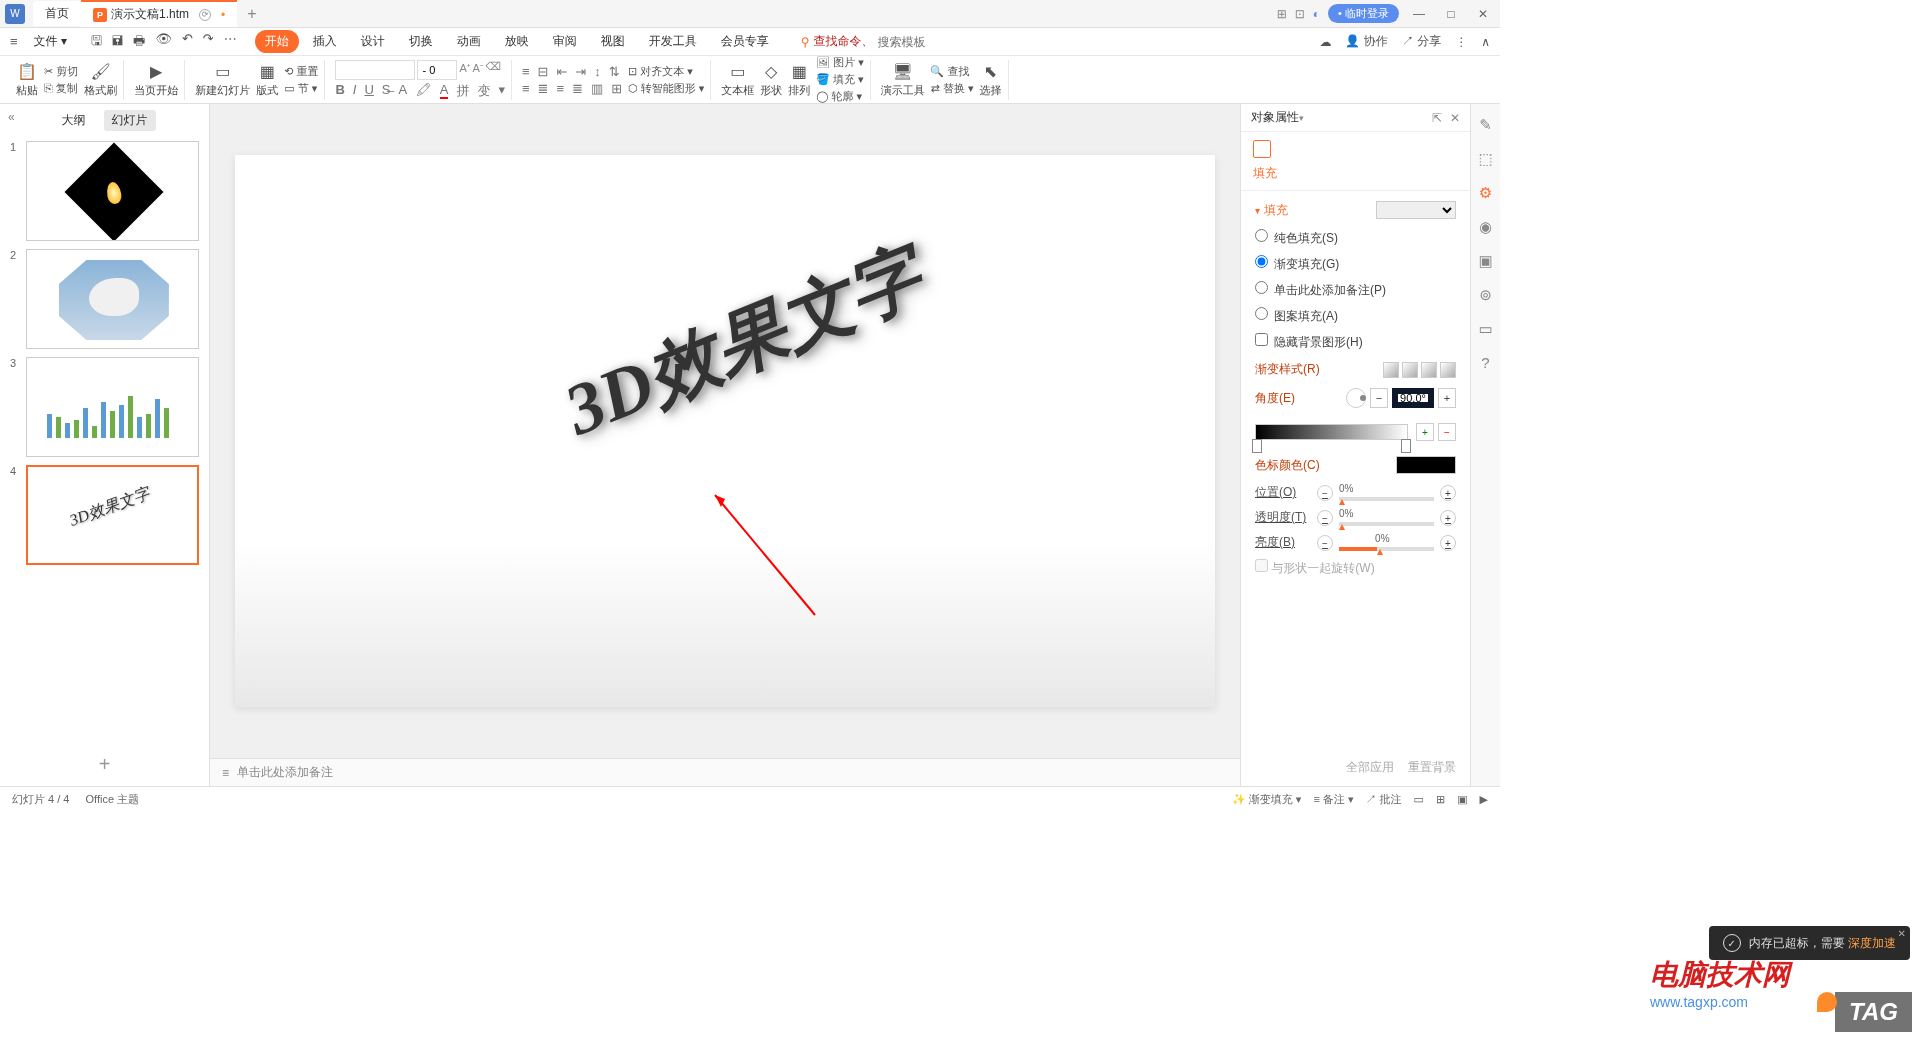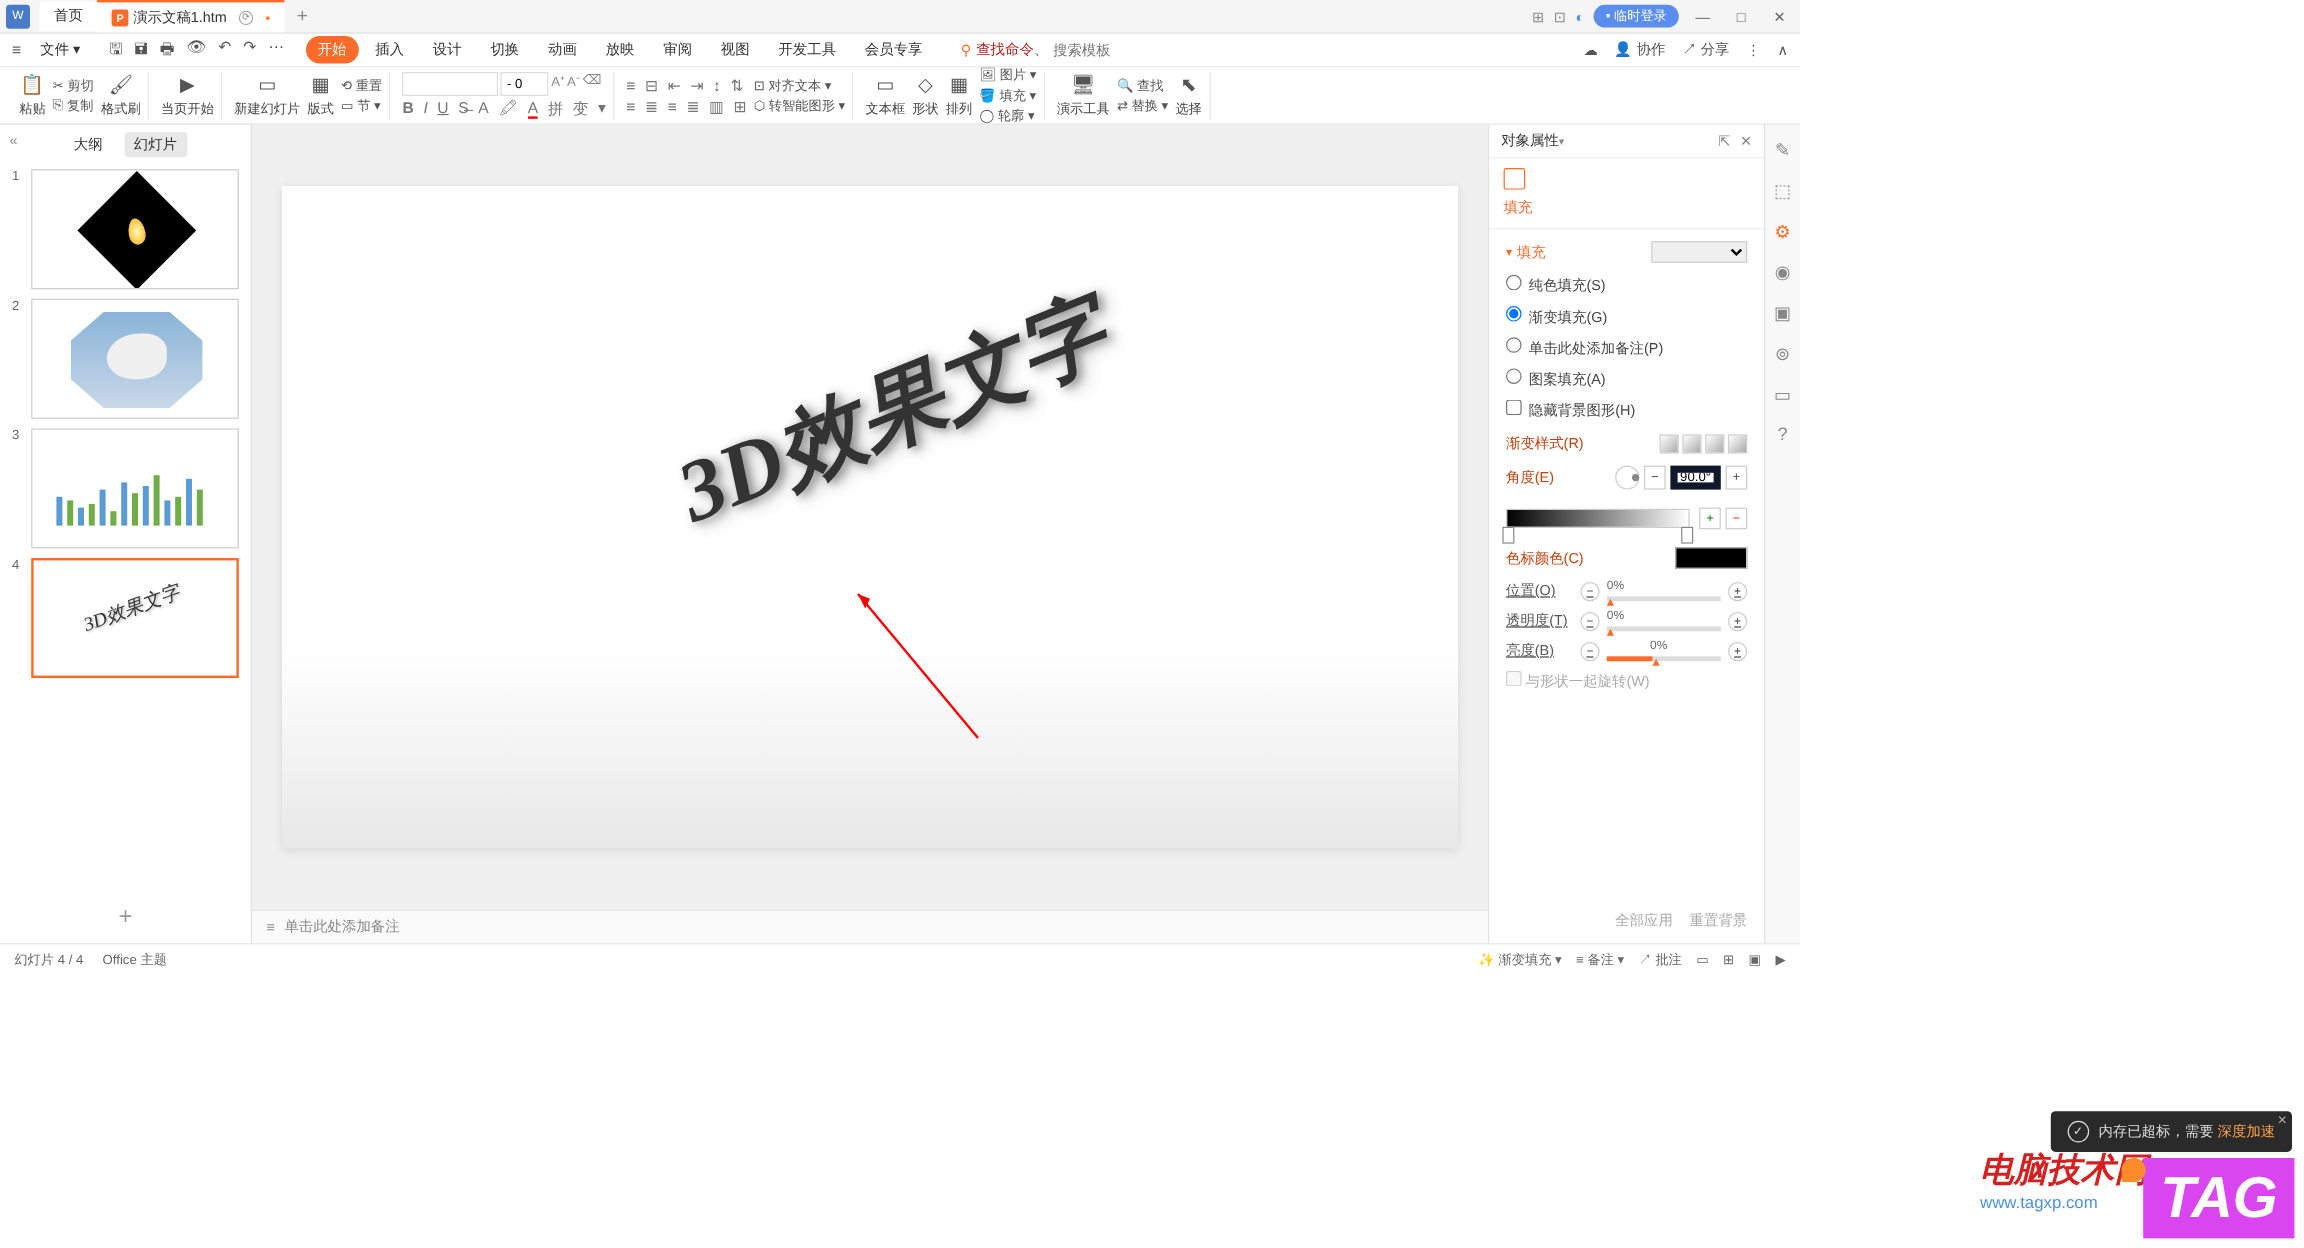--- a/index.html
+++ b/index.html
@@ -99,21 +99,21 @@
 .status-right { margin-left: auto; display: flex; align-items: center; gap: 12px; }
 
 .notification { position: absolute; right: 10px; bottom: 80px; background: #2a2a2a; color: #ddd; padding: 8px 14px; border-radius: 4px; font-size: 12px; display: flex; align-items: center; gap: 8px; z-index: 100; }
 .notification .highlight { color: #ffa347; }
 .notification .close-n { position: absolute; right: 4px; top: 2px; color: #aaa; font-size: 10px; }
 .shield { width: 18px; height: 18px; border: 1.5px solid #ddd; border-radius: 50%; display: flex; align-items: center; justify-content: center; font-size: 10px; }
 
 .watermark { position: absolute; right: 130px; bottom: 30px; z-index: 99; font-family: "SimHei", sans-serif; }
 .wm-text { color: #d62020; font-size: 28px; font-weight: bold; font-style: italic; }
 .wm-url { color: #4a90e2; font-size: 14px; }
-.tag-badge { position: absolute; right: 8px; bottom: 8px; background: #d946ef; color: #fff; font-size: 48px; font-weight: bold; padding: 6px 14px; font-style: italic; z-index: 101; }
+.tag-badge { position: absolute; right: 8px; bottom: 8px; background: #737373; color: #fff; font-size: 24px; font-weight: bold; padding: 6px 14px; font-style: italic; z-index: 101; }
 .tag-badge::before { content: ""; position: absolute; left: -18px; top: 0; width: 20px; height: 20px; background: #fd8b2a; border-radius: 50% 50% 50% 0; }
 
 .diamond { width: 70px; height: 70px; background: #000; transform: rotate(45deg); position: absolute; left: 52px; top: 15px; }
 .flame { position: absolute; left: 80px; top: 40px; width: 14px; height: 22px; background: radial-gradient(ellipse, #fffac0, #ffaa00); border-radius: 50% 50% 50% 50% / 60% 60% 40% 40%; transform: rotate(-10deg); }
 .octagon { width: 110px; height: 80px; background: linear-gradient(180deg, #8ab4d8, #c8d8e8); position: absolute; left: 32px; top: 10px; clip-path: polygon(25% 0, 75% 0, 100% 30%, 100% 70%, 75% 100%, 25% 100%, 0 70%, 0 30%); }
 .bird { position: absolute; left: 62px; top: 28px; width: 50px; height: 38px; background: #f0f0f0; border-radius: 60% 40% 50% 50%; }
 .chart-thumb { position: absolute; left: 20px; top: 20px; width: 135px; height: 60px; display: flex; align-items: flex-end; gap: 4px; }
 .bar { width: 5px; }
 .bar.b { background: #5b9bd5; }
 .bar.g { background: #70ad47; }

